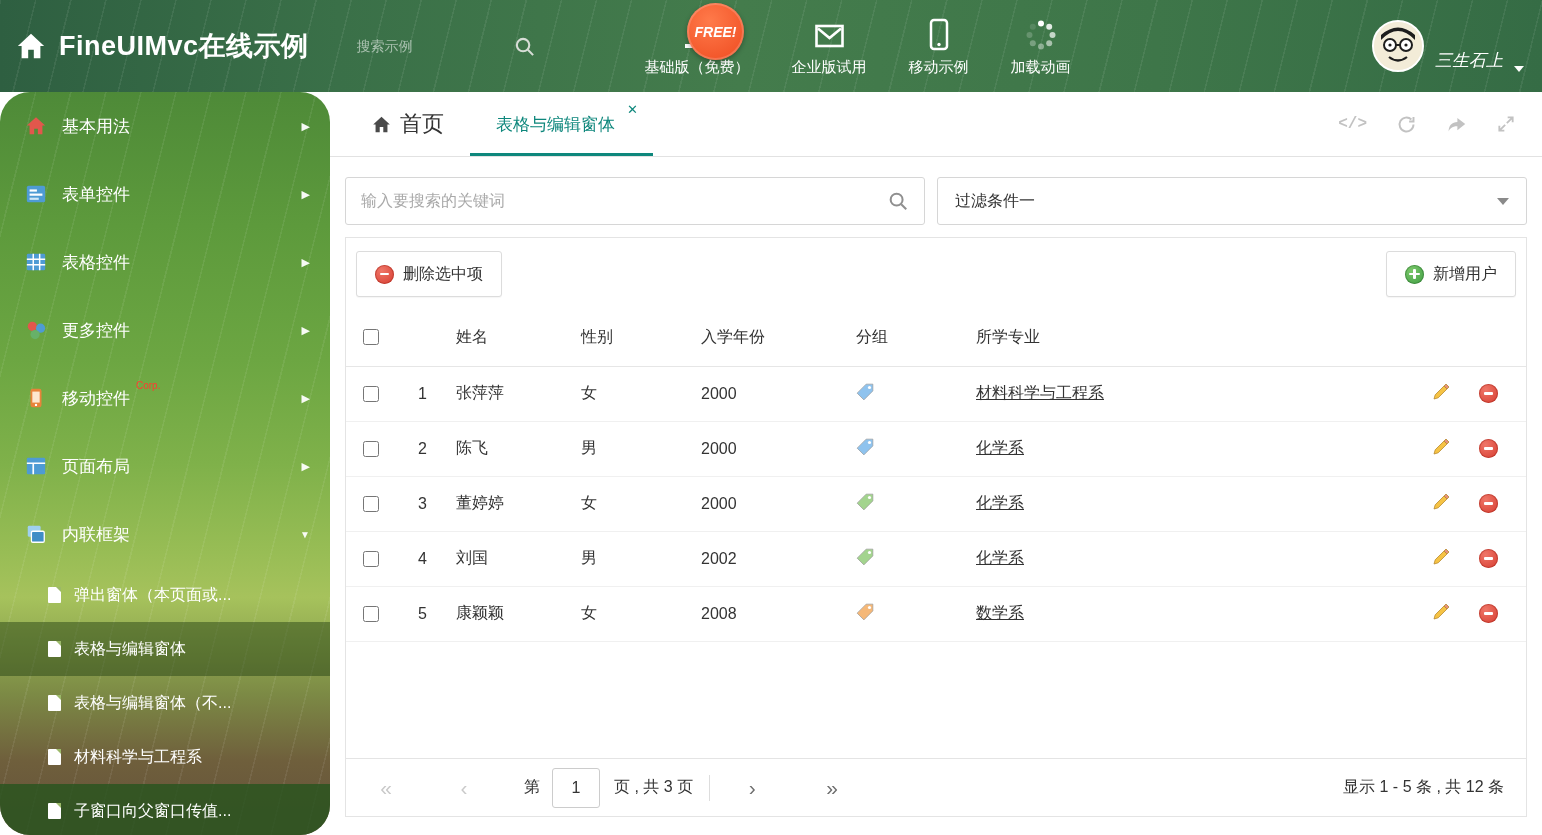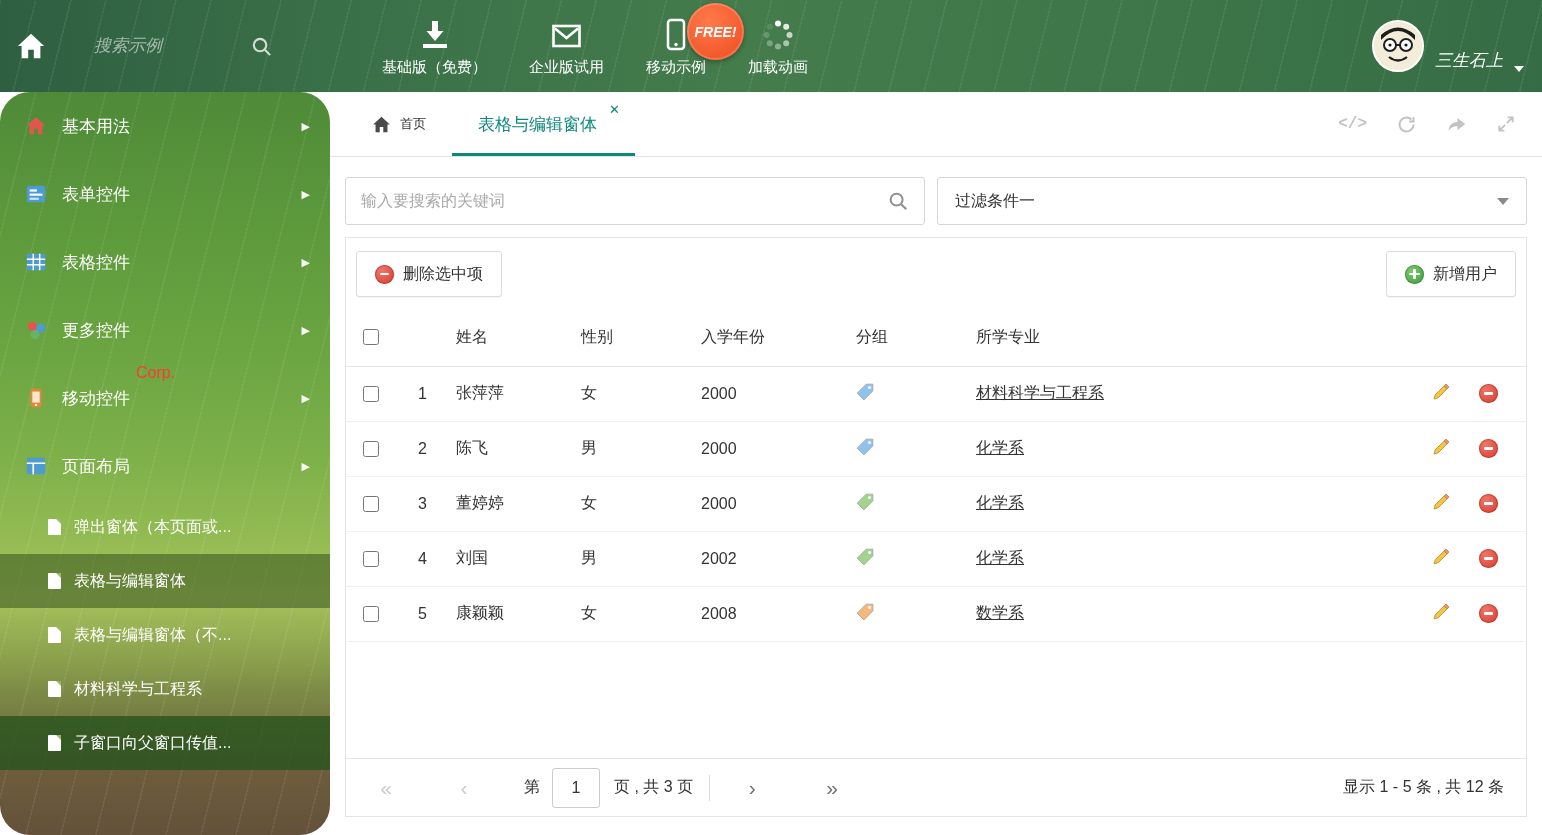--- a/index.html
+++ b/index.html
@@ -7,21 +7,21 @@
   .app { width:100%; height:100%; display:flex; flex-direction:column; }
 
   
   .topbar { position:relative; height:92px; flex:0 0 92px; display:flex; align-items:center; color:#fff;
     background:linear-gradient(90deg,#2e5f41 0%,#3a7048 22%,#447c4c 48%,#3e7649 75%,#356c45 100%); }
   .topbar::after, .sidebar::after { content:""; position:absolute; inset:0; pointer-events:none;
     background:repeating-linear-gradient(104deg, rgba(255,255,255,0.07) 0 1.5px, transparent 1.5px 34px); }
   .brand { display:flex; align-items:center; gap:13px; margin-left:16px; position:relative; z-index:2; cursor:pointer; }
   .brand-title { font-size:27px; font-weight:bold; letter-spacing:0.5px; }
   .hsearch { display:flex; align-items:center; margin-left:48px; gap:6px; position:relative; z-index:2; }
-  .hsearch input { width:150px; background:transparent; border:none; outline:none; color:#fff; font-size:17px;font-style:italic; }
+  .hsearch input { width:150px; background:transparent; border:none; outline:none; color:#fff; font-size:14px; }
   .hsearch input::placeholder { color:rgba(255,255,255,0.55); }
   .free-badge { position:absolute; left:687px; top:3px; width:57px; height:57px; border-radius:50%; z-index:5;
     background:radial-gradient(circle at 40% 32%,#ff7a4a,#ee4a1f); display:flex; align-items:center; justify-content:center;
     font-weight:bold; font-style:italic; font-size:14px; box-shadow:0 2px 5px rgba(0,0,0,0.3), inset 0 0 0 2px rgba(255,255,255,0.18); }
   .topnav { display:flex; align-items:center; margin-left:88px; position:relative; z-index:2; }
   .topnav-item { display:flex; flex-direction:column; align-items:center; padding:0 21px; cursor:pointer; text-decoration:none; color:#fff; }
   .tn-icon { height:36px; display:flex; align-items:flex-end; justify-content:center; }
   .tn-label { font-size:15px; margin-top:7px; white-space:nowrap; }
   .user { margin-left:auto; margin-right:18px; display:flex; align-items:flex-end; gap:11px; position:relative; z-index:2; cursor:pointer;font-style:italic; }
   .avatar { width:52px; height:52px; border-radius:50%; border:2px solid #fff; overflow:hidden; background:#f3ecd8; display:block; }
@@ -29,32 +29,32 @@
   .caret-down { width:0; height:0; border-left:5.5px solid transparent; border-right:5.5px solid transparent; border-top:6.5px solid #fff; }
 
   
   .layout { display:flex; flex:1; min-height:0; }
 
   
   .sidebar { position:relative; width:330px; flex:0 0 330px; overflow:hidden; color:#fff;
     background:linear-gradient(180deg,#4e8a38 0%,#5d9a3c 18%,#6ca642 36%,#7fb14a 50%,#98bd55 62%,#a6c25c 68%,#8fa64f 75%,#7c8a45 81%,#6f5f3c 90%,#63513a 100%);border-radius:30px; }
   .menu-item { height:68px; display:flex; align-items:center; padding:0 20px 0 24px; font-size:17px; cursor:pointer; position:relative; z-index:2; }
   .mi-icon { width:24px; margin-right:14px; display:flex; align-items:center; justify-content:center; }
-  .mi-badge { color:#ff3b30; font-size:16px; margin-left:6px; align-self:flex-start; }
+  .mi-badge { color:#ff3b30; font-size:10px; margin-left:6px; align-self:flex-start; margin-top:16px; }
   .mi-chevron { margin-left:auto; font-size:11px; opacity:0.95; }
   .submenu-item { height:54px; display:flex; align-items:center; padding:0 14px 0 48px; font-size:16px; cursor:pointer; position:relative; z-index:2; }
   .submenu-item.selected { background:rgba(28,58,16,0.45); }
   .submenu-item.band { background:rgba(40,84,30,0.82); }
   .file-icon { width:13px; height:16px; background:#fff; border-radius:1px; position:relative; margin-right:13px; flex:0 0 13px; }
   .file-icon::before { content:""; position:absolute; top:0; right:0; border-style:solid; border-width:0 5px 5px 0; border-color:transparent #9bb969 transparent transparent; }
 
   
   .main { flex:1; min-width:0; display:flex; flex-direction:column; background:#fff; }
   .tabbar { height:65px; flex:0 0 65px; border-bottom:1px solid #e2e2e2; display:flex; align-items:stretch; background:#fff; }
-  .tab-home { margin-left:30px; display:flex; align-items:center; gap:9px; padding:0 12px; font-size:13px; color:#333; cursor:pointer; }
+  .tab-home { margin-left:30px; display:flex; align-items:center; gap:9px; padding:0 12px; font-size:22px; color:#333; cursor:pointer; }
   .tab-active { margin-left:14px; position:relative; display:flex; align-items:center; padding:0 38px 0 26px; font-size:17px; color:#0e877c; cursor:pointer; }
   .tab-active::after { content:""; position:absolute; left:0; right:0; bottom:0; height:3px; background:#0e877c; }
   .tab-close { position:absolute; top:11px; right:15px; font-size:13px; color:#0e877c; cursor:pointer; line-height:1; }
   .tab-tools { margin-left:auto; display:flex; align-items:center; gap:29px; padding-right:26px; }
   .ttool { cursor:pointer; display:flex; align-items:center; color:#c2c2c2; }
   .ttool-code { font-family:"Liberation Mono","DejaVu Sans Mono",monospace; font-size:16px; font-weight:bold; }
 
   .filter-row { display:flex; gap:12px; padding:20px 15px 0 15px;align-items:flex-end; }
   .search-box { flex:0 0 580px; height:48px; border:1px solid #d6d6d6; border-radius:3px; display:flex; align-items:center; padding:0 15px; }
   .search-box input { flex:1; border:none; outline:none; font-size:16px; color:#333; background:transparent; }
@@ -106,20 +106,21 @@
 
 <div class="app">
 
   <header class="topbar">
     <div class="brand">
       <span style="display:flex;">
         <svg width="30" height="30" viewBox="0 0 32 32">
             <path d="M16 3 L30 16 H26 V29 H19 V20 H13 V29 H6 V16 H2 Z" fill="#fff"></path>
           </svg>
       </span>
+      <div class="brand-title">FineUIMvc在线示例</div>
     </div>
 
     <div class="hsearch">
       <input placeholder="搜索示例" style="">
       <span style="display:flex;">
         <svg width="23" height="23" viewBox="0 0 24 24" fill="none" stroke="#d7ddd6" stroke-width="2.2">
             <circle cx="10.5" cy="10.5" r="6.5"></circle>
             <line x1="15.5" y1="15.5" x2="21" y2="21"></line>
           </svg>
       </span>
@@ -251,20 +252,30 @@
       </div>
       <div class="menu-item">
         <span class="mi-icon">
             <svg width="22" height="22" viewBox="0 0 24 24">
               <rect x="2" y="3" width="20" height="18" rx="1.5" fill="#4e9bd4"></rect>
               <path d="M2 9 H22 M9 9 V21" stroke="#fff" stroke-width="1.8"></path>
             </svg>
           </span>
         <span>页面布局</span>
         <span class="mi-chevron">▶</span>
+      </div>
+      <div class="menu-item">
+        <span class="mi-icon">
+            <svg width="22" height="22" viewBox="0 0 24 24">
+              <rect x="3" y="3" width="14" height="12" rx="1.5" fill="#9fd0ef"></rect>
+              <rect x="7" y="9" width="14" height="12" rx="1.5" fill="#3f8dc6" stroke="#fff" stroke-width="1.4"></rect>
+            </svg>
+          </span>
+        <span>内联框架</span>
+        <span class="mi-chevron" style="font-size:10px;">▼</span>
       </div>
 
       <div class="submenu">
         <div class="submenu-item">
           <span class="file-icon"></span>
           <span>弹出窗体（本页面或...</span>
         </div>
         <div class="submenu-item selected">
           <span class="file-icon"></span>
           <span>表格与编辑窗体</span>

